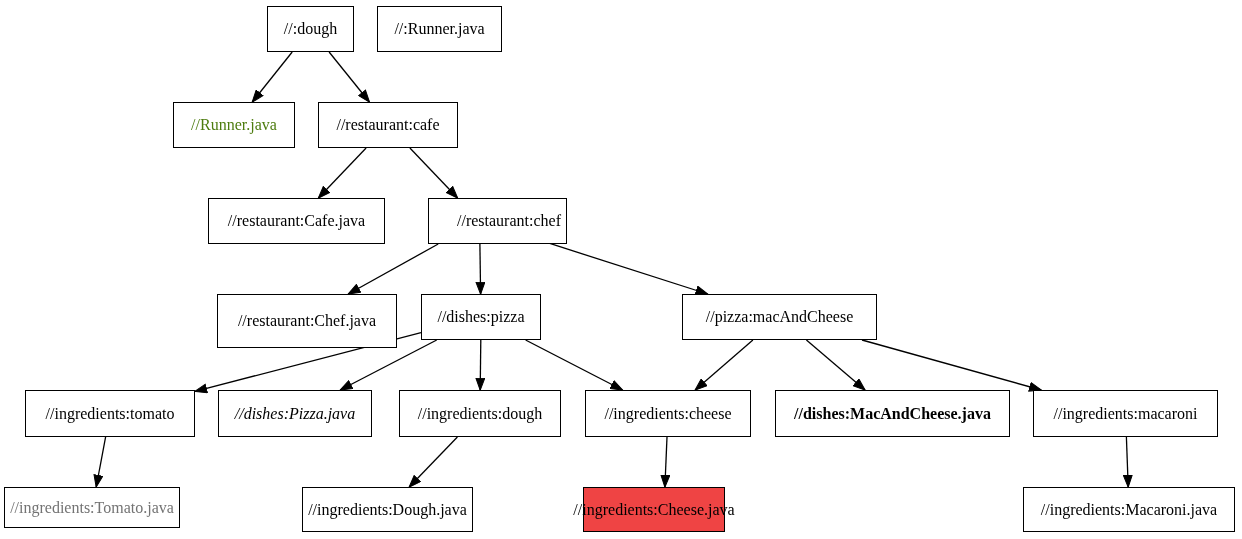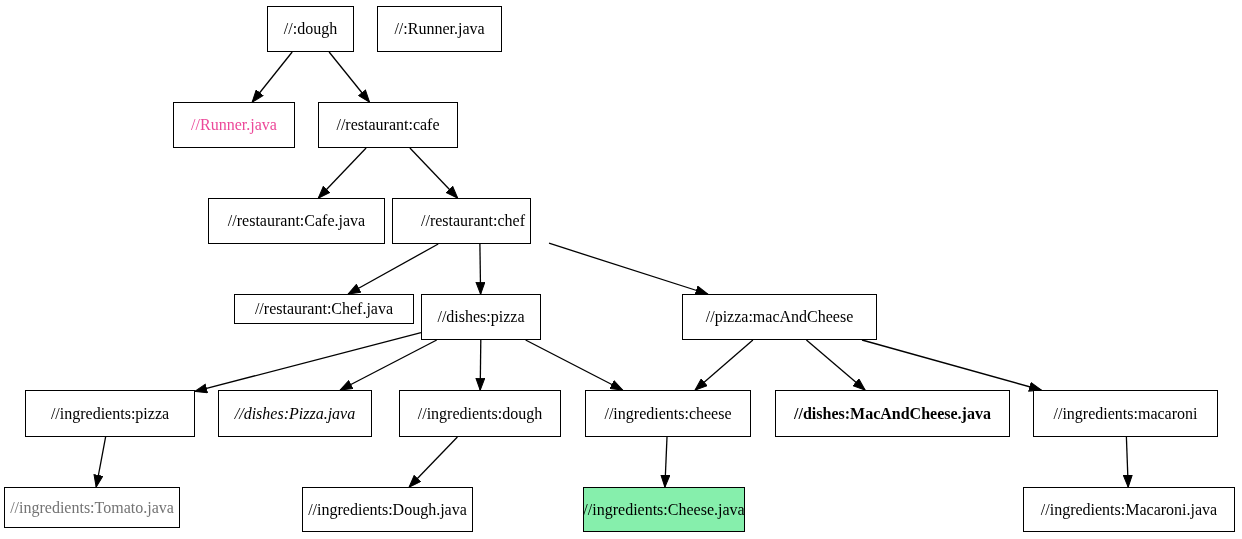--- a/index.html
+++ b/index.html
@@ -72,43 +72,43 @@
         <line x1="1126.4" y1="437.0" x2="1128.2" y2="487.0" stroke="#000000" stroke-width="1.3" marker-end="url(#arrowhead)"></line>
       </g>
   </svg>
   <div>
       <div class="node" style="left: 267px; top: 6px; width: 87px; height: 46px; background: rgb(255, 255, 255); border-color: rgb(0, 0, 0); color: rgb(0, 0, 0);">
         <span>//:dough</span>
       </div>
       <div class="node" style="left: 377px; top: 6px; width: 125px; height: 46px; background: rgb(255, 255, 255); border-color: rgb(0, 0, 0); color: rgb(0, 0, 0);">
         <span>//:Runner.java</span>
       </div>
-      <div class="node" style="left: 173px; top: 102px; width: 122px; height: 46px; background: rgb(255, 255, 255); border-color: rgb(0, 0, 0); color: #ec4899;">
+      <div class="node" style="left: 173px; top: 102px; width: 122px; height: 46px; background: rgb(255, 255, 255); border-color: rgb(0, 0, 0); color: #4d7c0f;">
         <span>//Runner.java</span>
       </div>
       <div class="node" style="left: 318px; top: 102px; width: 140px; height: 46px; background: rgb(255, 255, 255); border-color: rgb(0, 0, 0); color: rgb(0, 0, 0);">
         <span>//restaurant:cafe</span>
       </div>
       <div class="node" style="left: 208px; top: 198px; width: 177px; height: 46px; background: rgb(255, 255, 255); border-color: rgb(0, 0, 0); color: rgb(0, 0, 0);">
         <span>//restaurant:Cafe.java</span>
       </div>
-      <div class="node" style="left: 392px; top: 198px; width: 139px; height: 46px; background: rgb(255, 255, 255); border-color: rgb(0, 0, 0); color: rgb(0, 0, 0); padding-left: 27px;">
+      <div class="node" style="left: 428px; top: 198px; width: 139px; height: 46px; background: rgb(255, 255, 255); border-color: rgb(0, 0, 0); color: rgb(0, 0, 0); padding-left: 27px;">
         <span>//restaurant:chef</span>
       </div>
-      <div class="node" style="left: 234px; top: 294px; width: 180px; height: 30px; background: rgb(255, 255, 255); border-color: rgb(0, 0, 0); color: rgb(0, 0, 0);">
+      <div class="node" style="left: 217px; top: 294px; width: 180px; height: 54px; background: rgb(255, 255, 255); border-color: rgb(0, 0, 0); color: rgb(0, 0, 0);">
         <span>//restaurant:Chef.java</span>
       </div>
       <div class="node" style="left: 421px; top: 294px; width: 120px; height: 46px; background: rgb(255, 255, 255); border-color: rgb(0, 0, 0); color: rgb(0, 0, 0);">
         <span>//dishes:pizza</span>
       </div>
       <div class="node" style="left: 682px; top: 294px; width: 195px; height: 46px; background: rgb(255, 255, 255); border-color: rgb(0, 0, 0); color: rgb(0, 0, 0);">
         <span>//pizza:macAndCheese</span>
       </div>
       <div class="node" style="left: 25px; top: 390px; width: 170px; height: 47px; background: rgb(255, 255, 255); border-color: rgb(0, 0, 0); color: rgb(0, 0, 0);">
-        <span>//ingredients:pizza</span>
+        <span>//ingredients:tomato</span>
       </div>
       <div class="node" style="left: 218px; top: 390px; width: 154px; height: 47px; background: rgb(255, 255, 255); border-color: rgb(0, 0, 0); color: rgb(0, 0, 0); font-style: italic;">
         <span>//dishes:Pizza.java</span>
       </div>
       <div class="node" style="left: 399px; top: 390px; width: 162px; height: 47px; background: rgb(255, 255, 255); border-color: rgb(0, 0, 0); color: rgb(0, 0, 0);">
         <span>//ingredients:dough</span>
       </div>
       <div class="node" style="left: 585px; top: 390px; width: 166px; height: 47px; background: rgb(255, 255, 255); border-color: rgb(0, 0, 0); color: rgb(0, 0, 0);">
         <span>//ingredients:cheese</span>
       </div>
@@ -117,20 +117,20 @@
       </div>
       <div class="node" style="left: 1033px; top: 390px; width: 185px; height: 47px; background: rgb(255, 255, 255); border-color: rgb(0, 0, 0); color: rgb(0, 0, 0);">
         <span>//ingredients:macaroni</span>
       </div>
       <div class="node" style="left: 4px; top: 487px; width: 176px; height: 41px; background: rgb(255, 255, 255); border-color: rgb(0, 0, 0); color: #737373;">
         <span>//ingredients:Tomato.java</span>
       </div>
       <div class="node" style="left: 302px; top: 487px; width: 171px; height: 45px; background: rgb(255, 255, 255); border-color: rgb(0, 0, 0); color: rgb(0, 0, 0);">
         <span>//ingredients:Dough.java</span>
       </div>
-      <div class="node" style="left: 583px; top: 487px; width: 162px; height: 45px; background: #86efac; border-color: rgb(0, 0, 0); color: rgb(0, 0, 0); justify-content: center;">
+      <div class="node" style="left: 583px; top: 487px; width: 142px; height: 45px; background: #ef4444; border-color: rgb(0, 0, 0); color: rgb(0, 0, 0); justify-content: center;">
         <span>//ingredients:Cheese.java</span>
       </div>
       <div class="node" style="left: 1023px; top: 487px; width: 212px; height: 45px; background: rgb(255, 255, 255); border-color: rgb(0, 0, 0); color: rgb(0, 0, 0);">
         <span>//ingredients:Macaroni.java</span>
       </div>
     </div>
 </div>
 
 </body></html>

